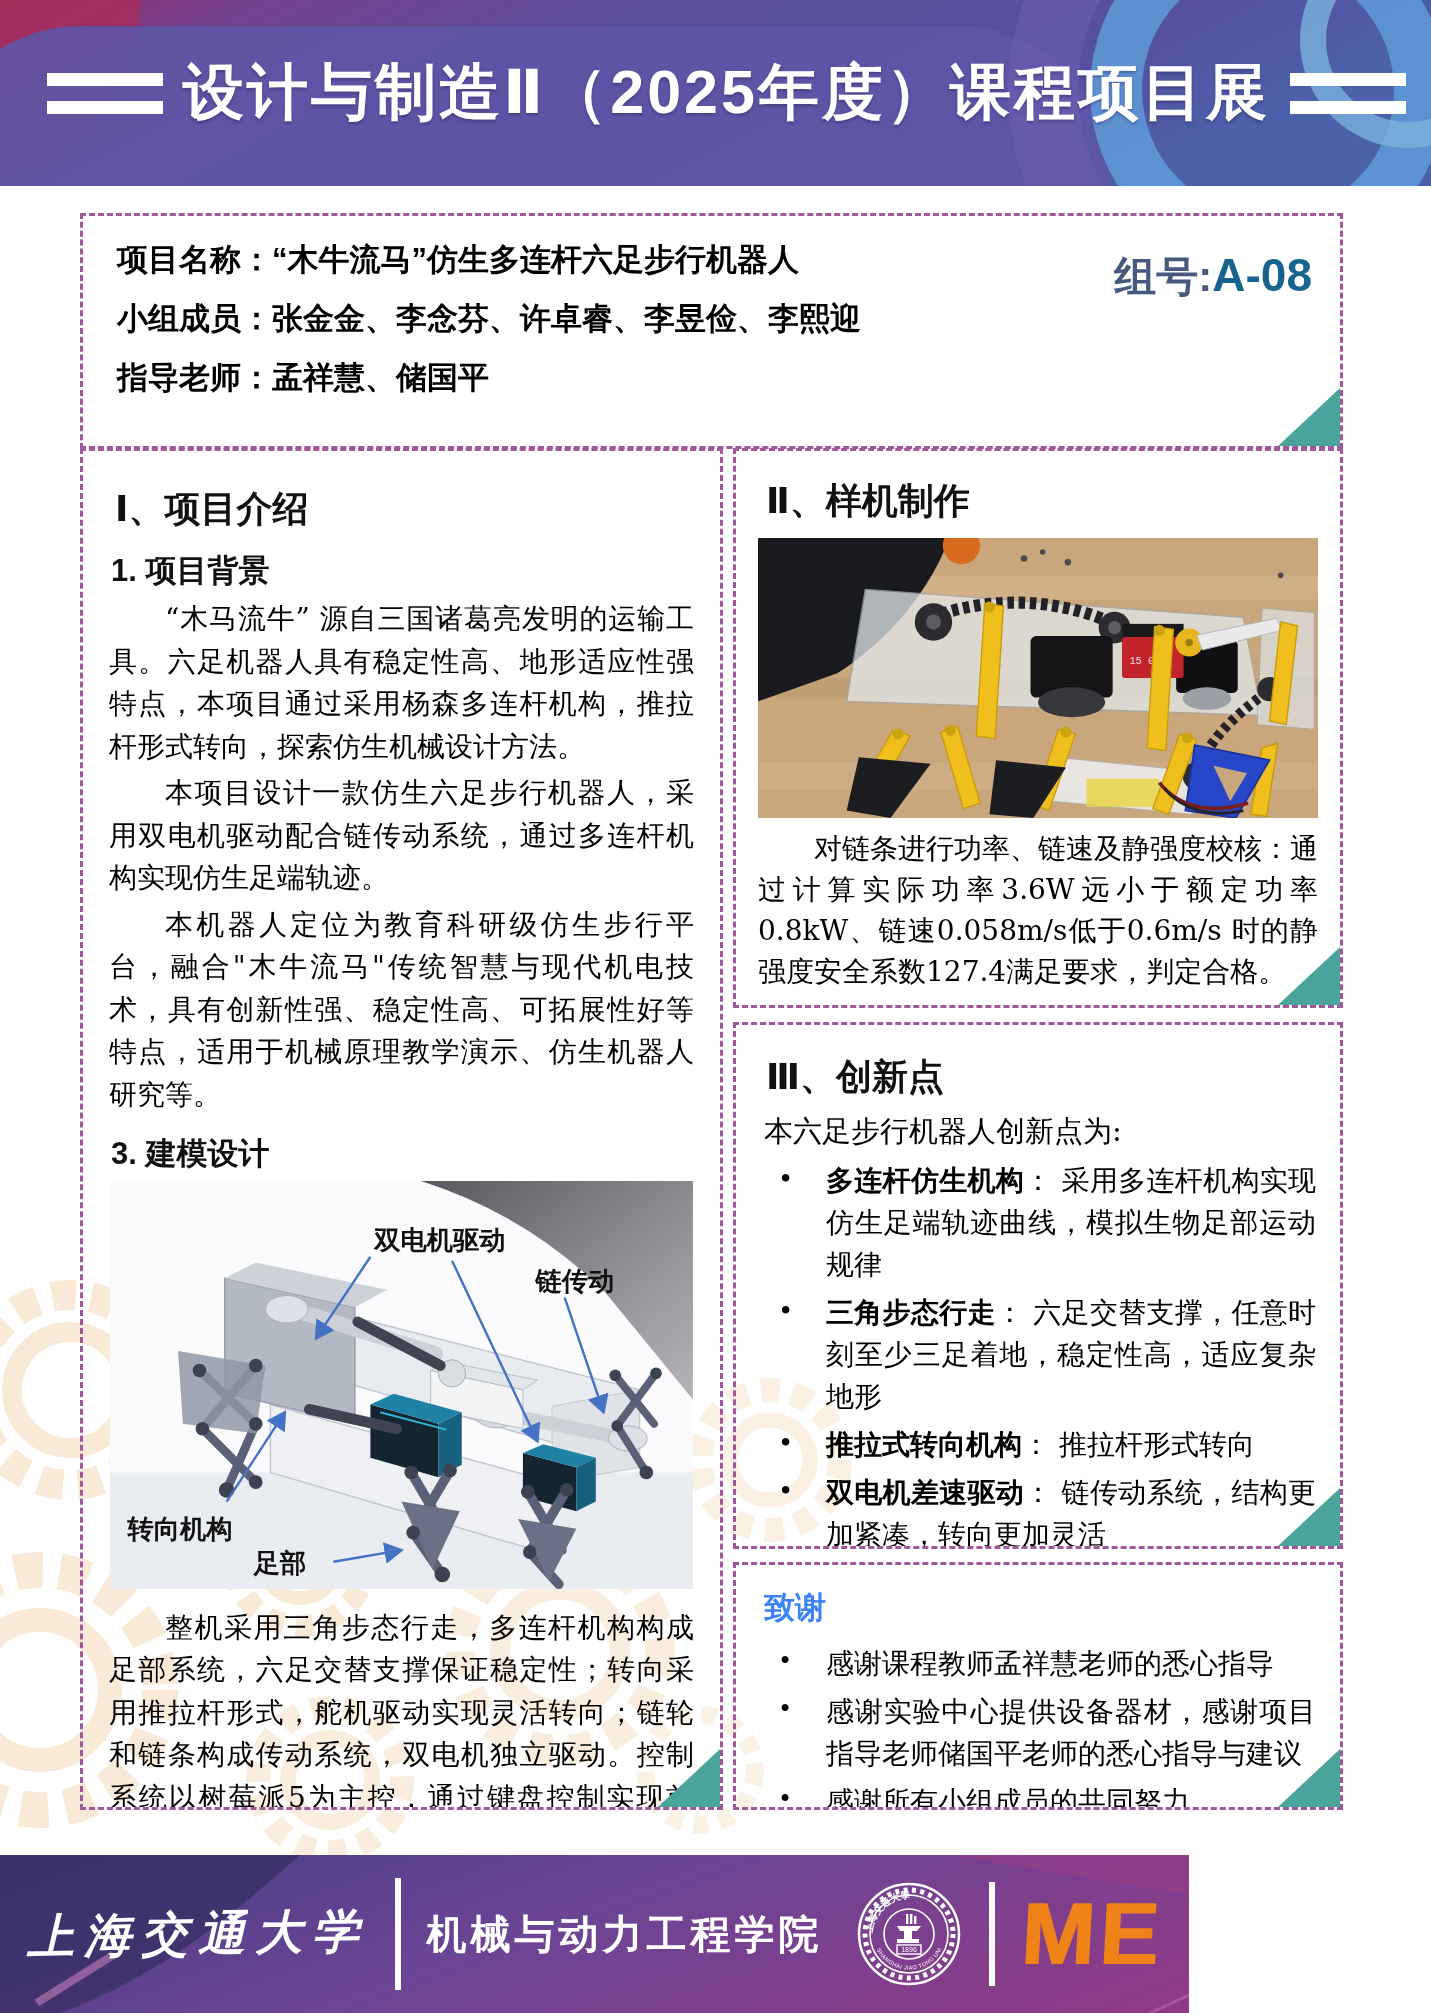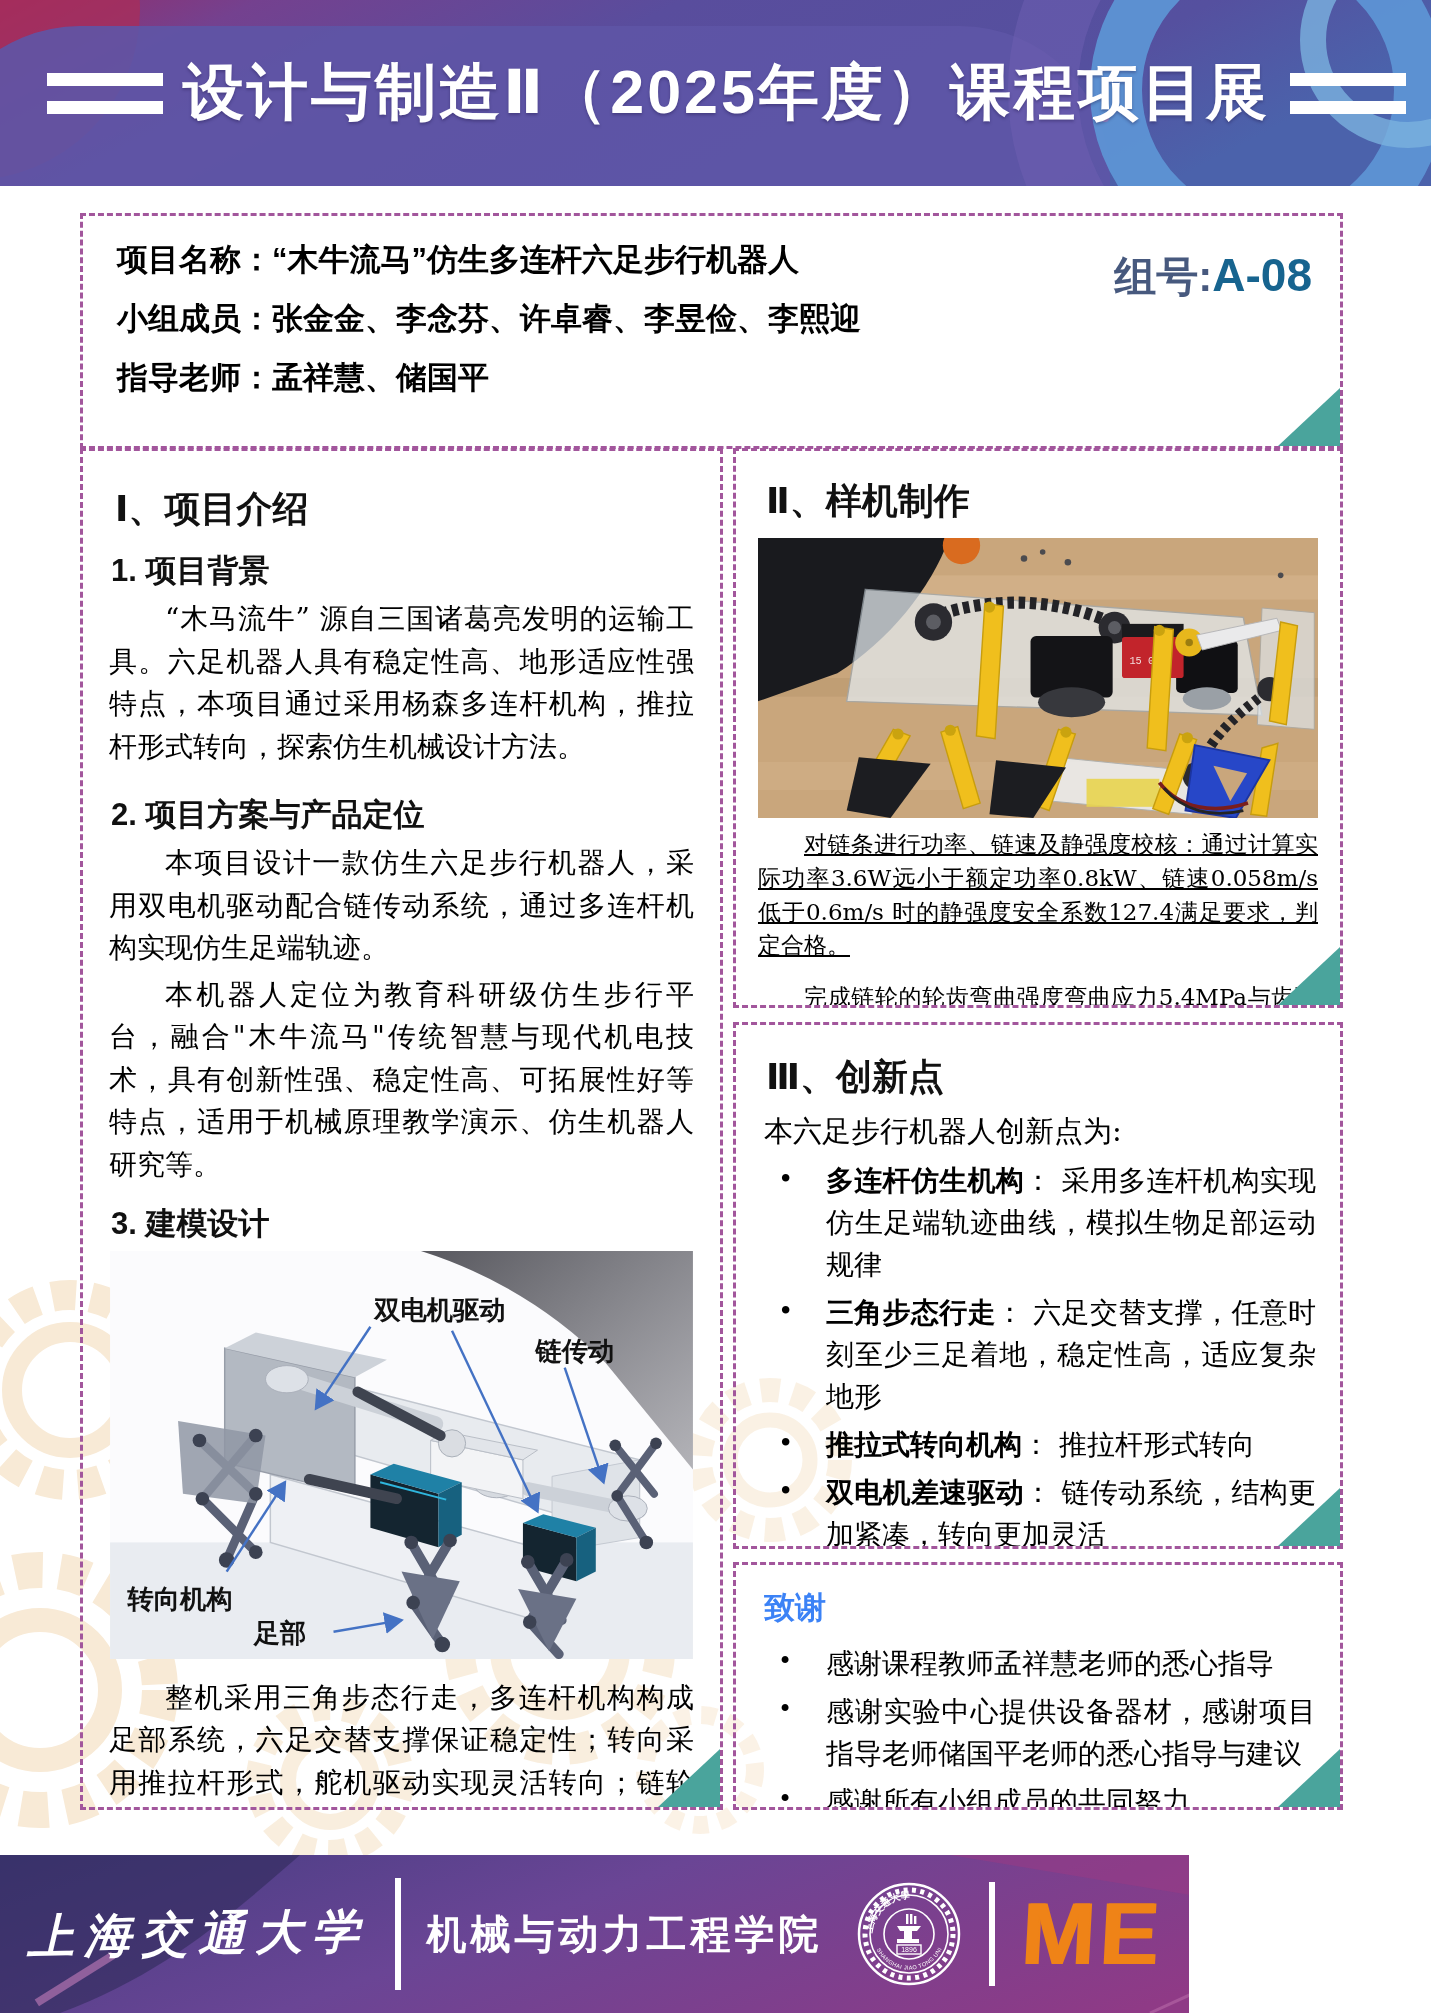--- a/index.html
+++ b/index.html
@@ -34,21 +34,21 @@
   .left-box{left:80px;top:448px;width:643px;height:1362px;}
   .right-box2{left:733px;top:448px;width:610px;height:560px;}
   .right-box3{left:733px;top:1022px;width:610px;height:527px;}
   .thanks-box{left:733px;top:1562px;width:610px;height:248px;}
 
   .pad{padding:20px 26px 10px 26px;}
   h2.sec{font-size:36px;font-weight:bold;color:#111;margin:14px 0 10px 6px;}
   h3.sub{font-size:31px;font-weight:bold;color:#111;margin:16px 0 6px 2px;}
   p.body{font-family:"DejaVu Serif","Liberation Serif",serif;font-size:28px;color:#000;
          line-height:1.52;margin:4px 0 4px 0;text-align:justify;text-indent:2em;}
-  p.body.small{font-size:23px;line-height:1.47;margin:18px 0;text-decoration:underline;}
+  p.body.small{font-size:28px;line-height:1.47;margin:18px 0;}
 
   .figure{display:block;margin:6px auto 2px auto;}
 
   .intro-line{font-family:"DejaVu Serif","Liberation Serif",serif;font-size:29px;color:#000;margin:10px 0 8px 4px;}
   ul.innov{list-style:none;margin:0;padding:0;}
   ul.innov li{position:relative;font-family:"DejaVu Serif","Liberation Serif",serif;font-size:28px;
               line-height:1.5;color:#000;padding-left:66px;margin-bottom:6px;text-align:justify;}
   ul.innov li::before{content:"•";position:absolute;left:18px;top:0;font-size:26px;color:#000;}
   ul.innov b{font-family:"Liberation Sans","DejaVu Sans",sans-serif;font-weight:bold;}
 
@@ -140,21 +140,20 @@
       <span class="glabel">组号:</span><span class="gval">A-08</span>
     </div>
     <div class="corner"></div>
   </div>
 
   <div class="dbox left-box">
     <div class="pad">
       <h2 class="sec">Ⅰ、项目介绍</h2>
       <h3 class="sub">1. 项目背景</h3>
       <p class="body">“木马流牛” 源自三国诸葛亮发明的运输工具。六足机器人具有稳定性高、地形适应性强特点，本项目通过采用杨森多连杆机构，推拉杆形式转向，探索仿生机械设计方法。</p>
-      <h3 class="sub" style="margin-top:26px;">2. 项目方案与产品定位</h3>
       <p class="body">本项目设计一款仿生六足步行机器人，采用双电机驱动配合链传动系统，通过多连杆机构实现仿生足端轨迹。</p>
       <p class="body">本机器人定位为教育科研级仿生步行平台，融合"木牛流马"传统智慧与现代机电技术，具有创新性强、稳定性高、可拓展性好等特点，适用于机械原理教学演示、仿生机器人研究等。</p>
       <h3 class="sub">3. 建模设计</h3>
 
       <svg class="figure" width="585" height="408" viewBox="0 0 600 420">
         <defs>
           <marker id="arrB" markerWidth="9" markerHeight="9" refX="7" refY="4.5" orient="auto">
             <path d="M0,0 L8,4.5 L0,9 z" fill="#4472c4"></path>
           </marker>
           <linearGradient id="shad" x1="0" y1="0" x2="1" y2="1">

